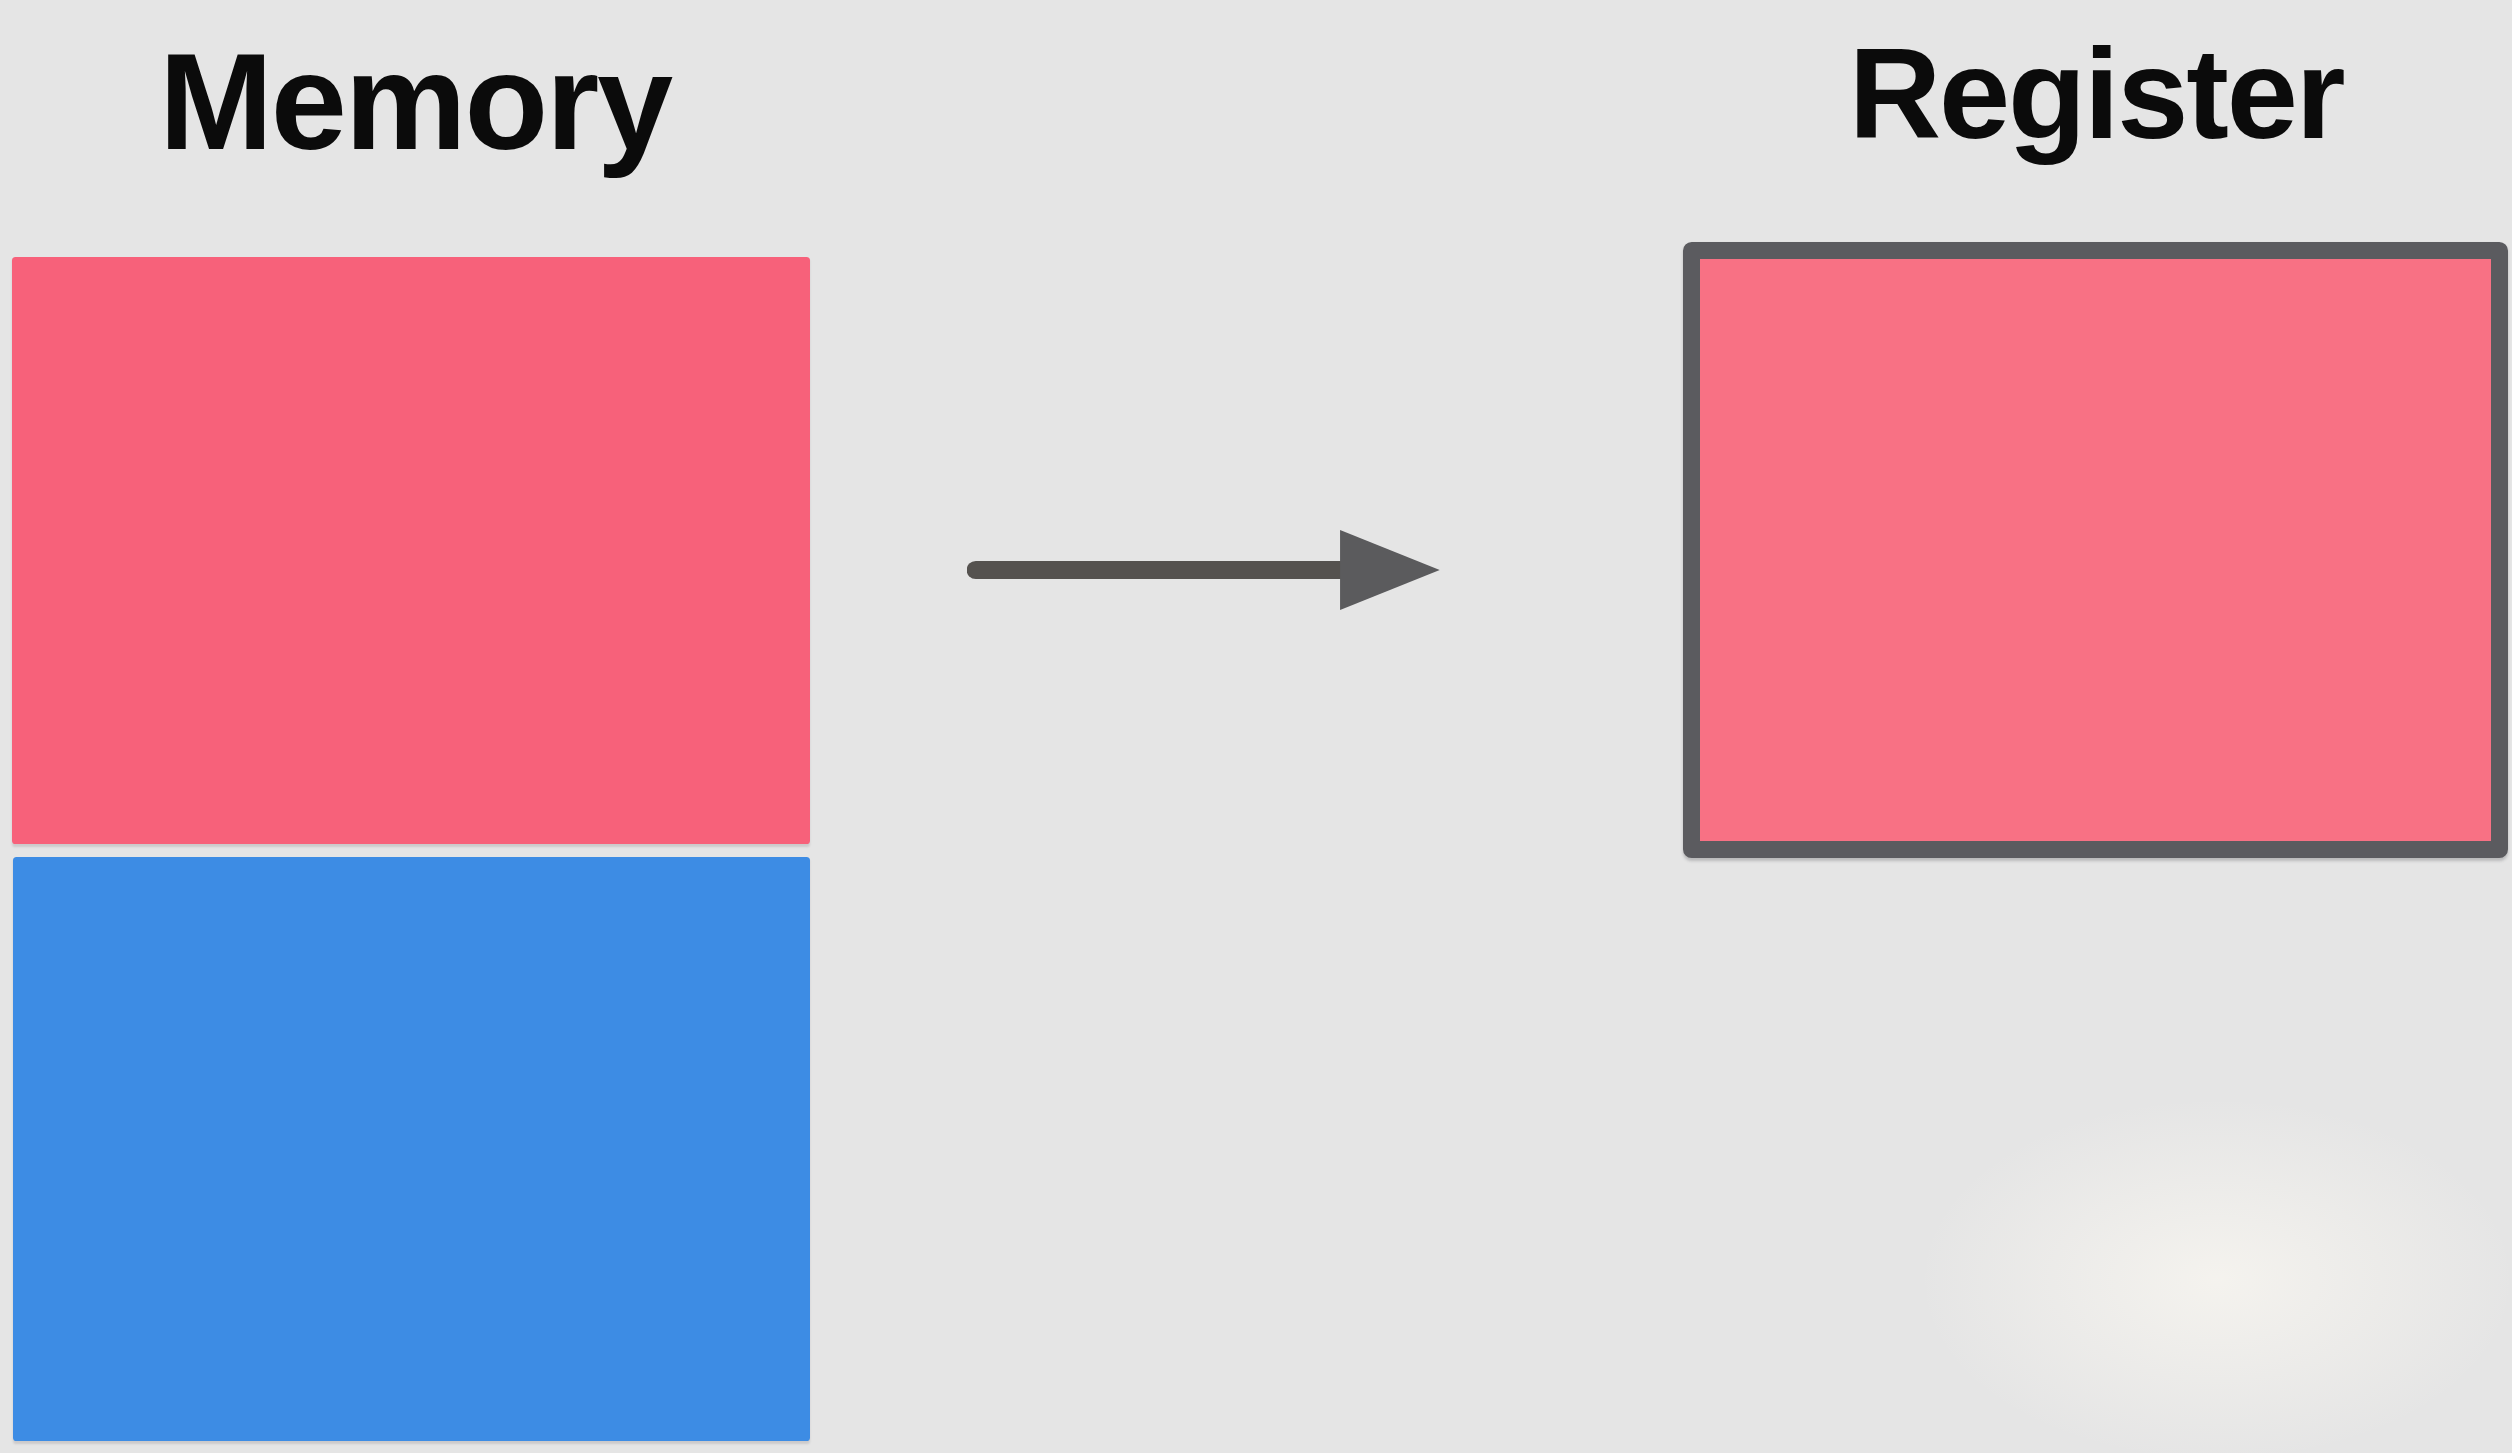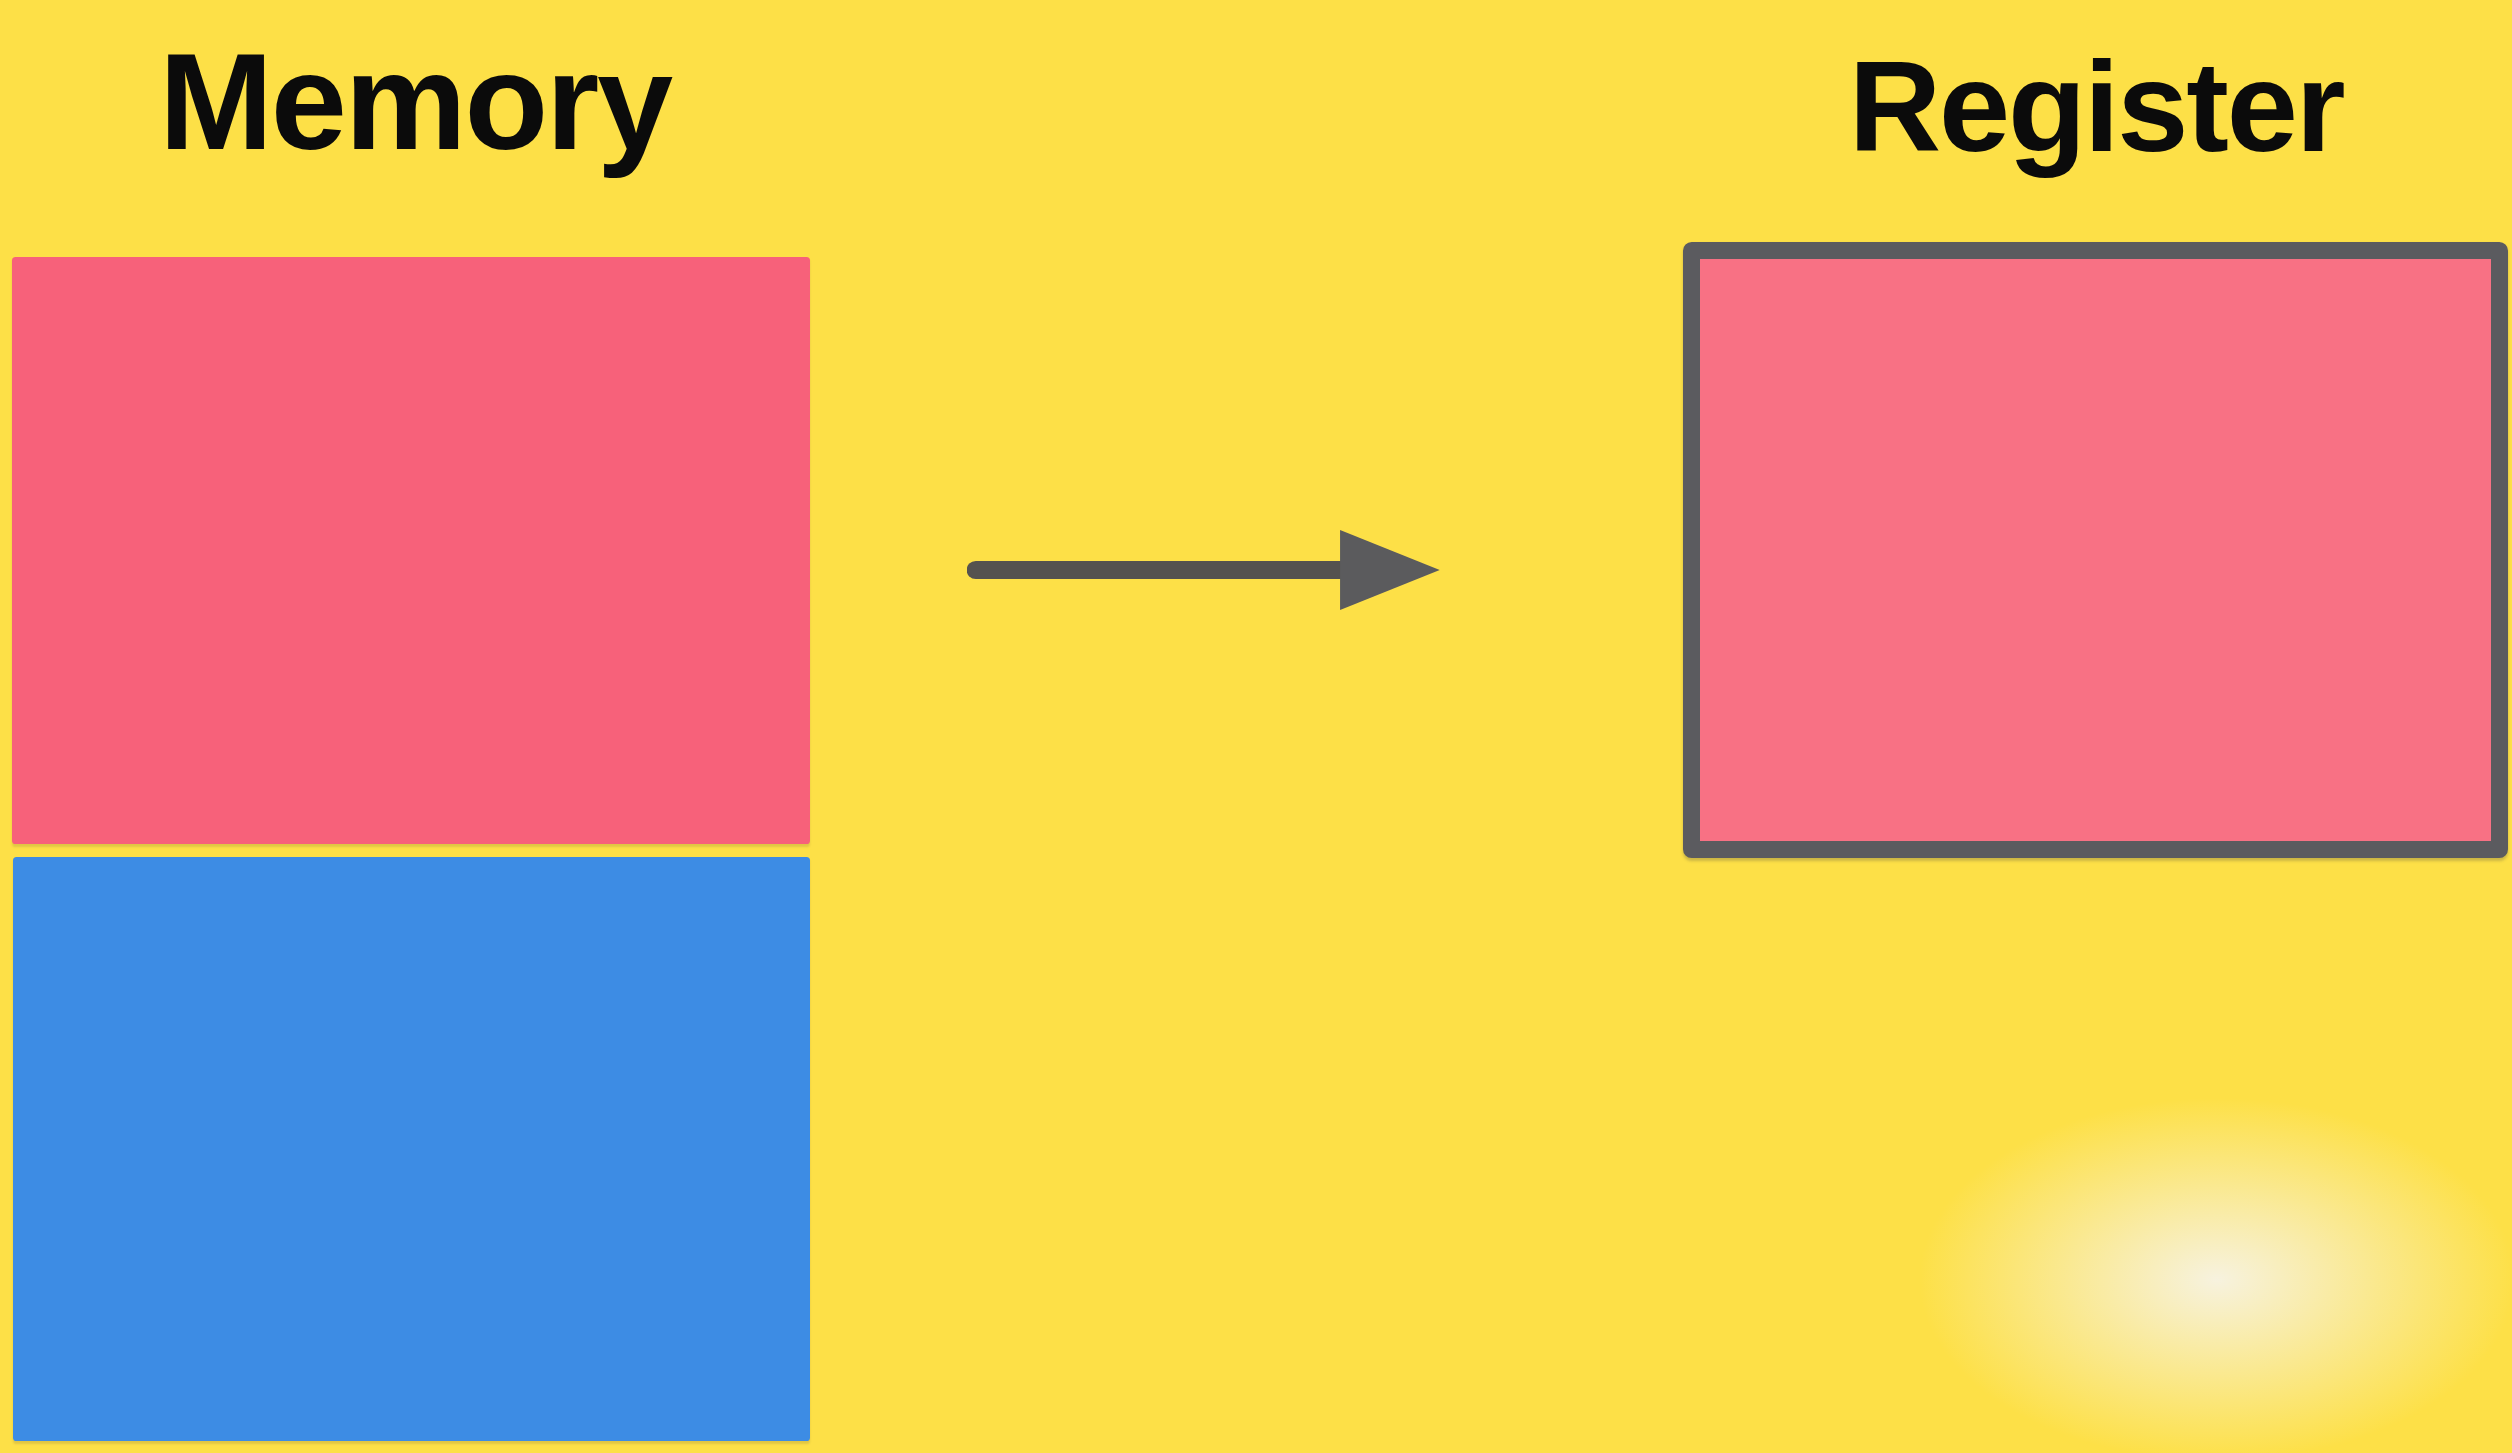--- a/index.html
+++ b/index.html
@@ -24,21 +24,21 @@
     white-space: nowrap;
     color: #0b0b0b;
   }
   #memory-title {
     left: 415px;
     top: 33px;
     font-size: 137px;
   }
   #register-title {
     left: 2096px;
-    top: 43px;
+    top: 30px;
     font-size: 128px;
   }
   .block {
     position: absolute;
     border-radius: 3.6px;
     box-shadow: 0 2.2px 2.2px rgba(60, 40, 50, 0.14);
   }
   #memory-block-top {
     left: 12.4px;
     top: 257px;
@@ -76,21 +76,21 @@
     width: 596px;
     height: 363px;
     border-radius: 50%;
     background: radial-gradient(closest-side, rgba(246, 244, 239, 0.9), rgba(246, 244, 239, 0));
     pointer-events: none;
   }
 </style>
 </head>
 <body>
 
-<div class="canvas" style="background-color: #fde047;">
+<div class="canvas" style="background-color: #e5e5e5;">
 
   <div class="title" id="memory-title" style="color: rgb(11, 11, 11);">Memory</div>
 
   <div class="block" id="memory-block-top" style="background-color: rgb(247, 97, 122);"></div>
 
   <div class="block" id="memory-block-bottom" style="background-color: rgb(61, 140, 228);"></div>
 
   <svg id="transfer-arrow" viewBox="0 0 660 140">
     <line x1="12" y1="70" x2="516" y2="70" stroke-width="25" stroke-linecap="round" stroke="#55524F"></line>
     <polygon points="513,15 513,125 650,70" fill="#5B5B5D"></polygon>

